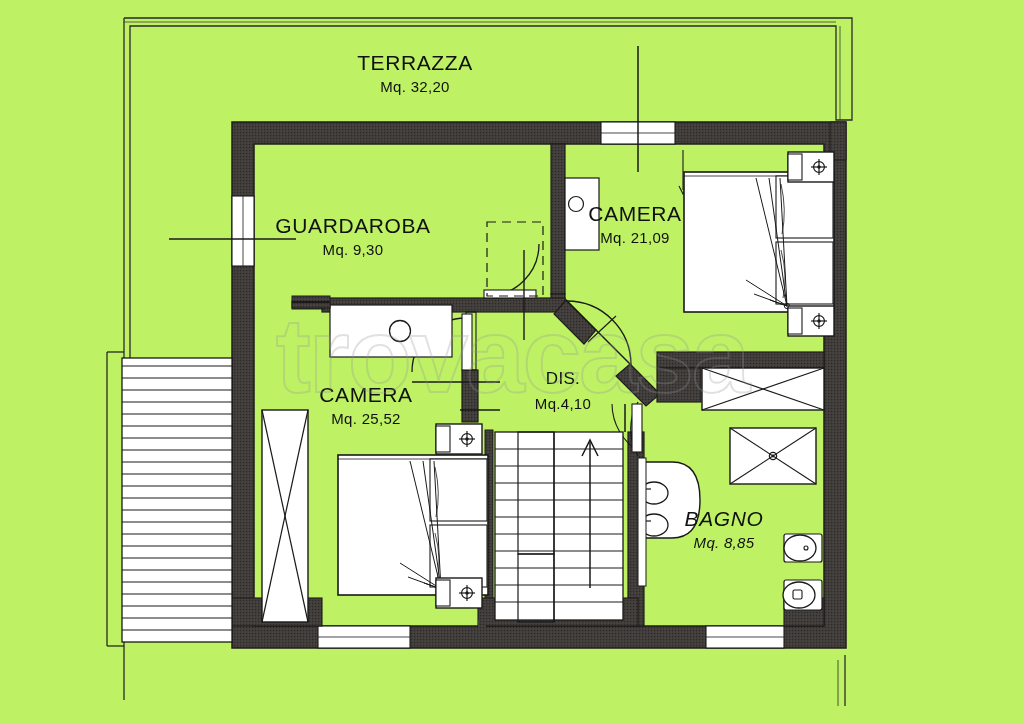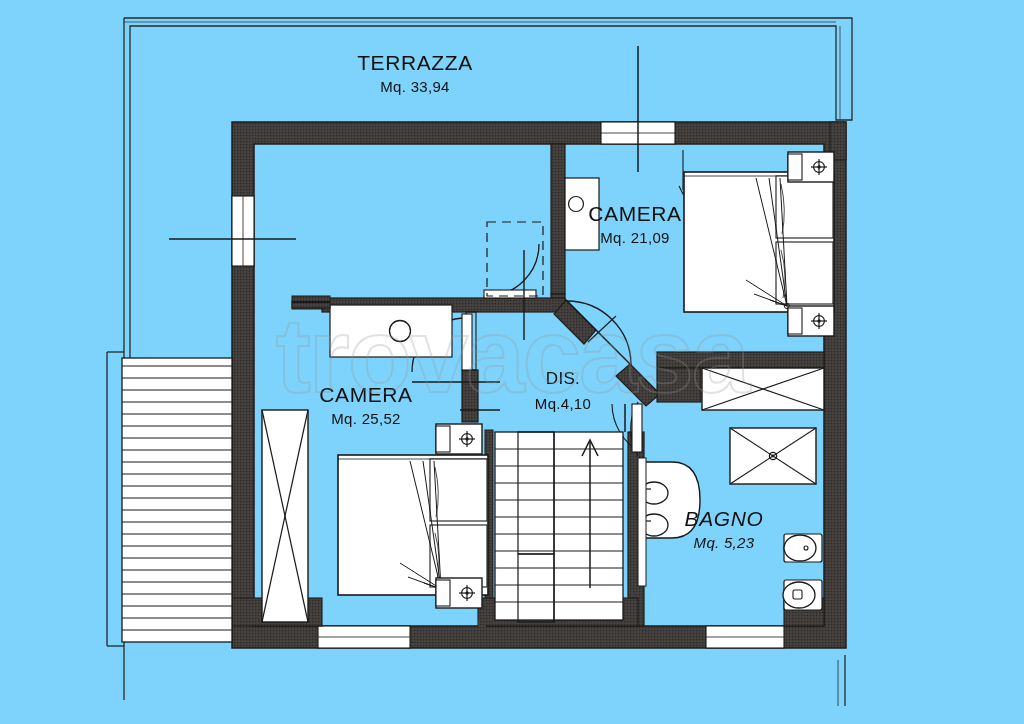--- a/index.html
+++ b/index.html
@@ -1,21 +1,21 @@
 <!DOCTYPE html>
 <html><head>
 <meta charset="utf-8">
 <title>Floor Plan</title>
 <style>
   html,body{margin:0;padding:0;background:#ffffff;}
   body{
     font-family:"Liberation Sans", sans-serif;
     width:1024px;height:724px;overflow:hidden;position:relative;
   }
-  #plan-root{position:relative;width:1024px;height:724px;background:#7dd3fc;}
+  #plan-root{position:relative;width:1024px;height:724px;background:#bef264;}
   #plan-svg{position:absolute;left:0;top:0;width:1024px;height:724px;}
 
   .room-label{
     position:absolute;text-align:center;color:#111111;
     font-family:"Liberation Sans", sans-serif;
     white-space:nowrap;user-select:none;
   }
   .room-label .rl-name{
     display:block;font-size:21px;font-weight:500;letter-spacing:.6px;line-height:1.08;
   }
@@ -291,41 +291,45 @@
 
     <g>
       <line x1="292" y1="302" x2="330" y2="302" stroke="#1a1a1a" stroke-width="2"></line>
       <line x1="460" y1="410" x2="500" y2="410" stroke="#1a1a1a" stroke-width="1.3"></line>
       <rect x="478" y="620" width="8" height="8" fill="url(#wallhatch)"></rect>
     </g>
   </svg>
 
   <div class="room-label" style="left:415px;top:52px;transform:translateX(-50%);">
     <span class="rl-name">TERRAZZA</span>
-    <span class="rl-area">Mq. 33,94</span>
-  </div>
-
+    <span class="rl-area">Mq. 32,20</span>
+  </div>
+
+  <div class="room-label" style="left:353px;top:215px;transform:translateX(-50%);">
+    <span class="rl-name">GUARDAROBA</span>
+    <span class="rl-area">Mq. 9,30</span>
+  </div>
 
   <div class="room-label" style="left:635px;top:203px;transform:translateX(-50%);">
     <span class="rl-name">CAMERA</span>
     <span class="rl-area">Mq. 21,09</span>
   </div>
 
   <div class="room-label" style="left:366px;top:384px;transform:translateX(-50%);">
     <span class="rl-name">CAMERA</span>
     <span class="rl-area">Mq. 25,52</span>
   </div>
 
   <div class="room-label small" style="left:563px;top:370px;transform:translateX(-50%);">
     <span class="rl-name">DIS.</span>
     <span class="rl-area">Mq.4,10</span>
   </div>
 
   <div class="room-label" style="left:724px;top:508px;transform:translateX(-50%);font-style:italic;">
     <span class="rl-name">BAGNO</span>
-    <span class="rl-area">Mq. 5,23</span>
+    <span class="rl-area">Mq. 8,85</span>
   </div>
 
   <div id="watermark">
     <span class="wm-text">trovacasa</span>
   </div>
 
 </div>
 
 </body></html>

